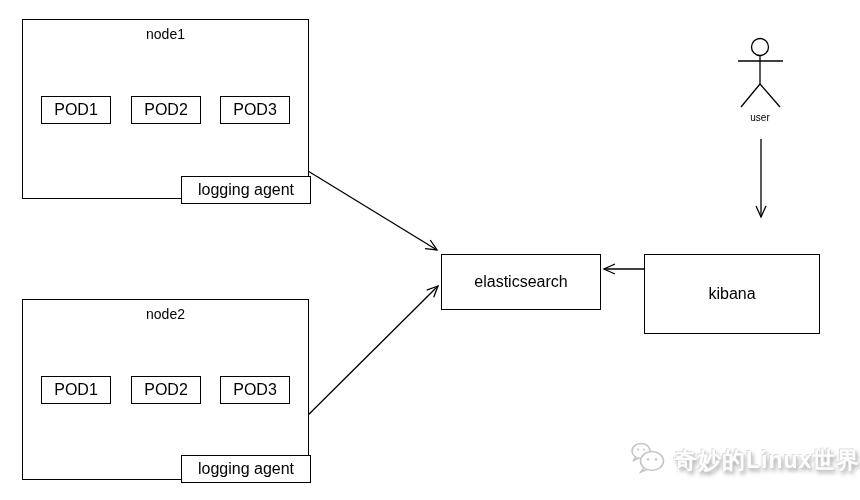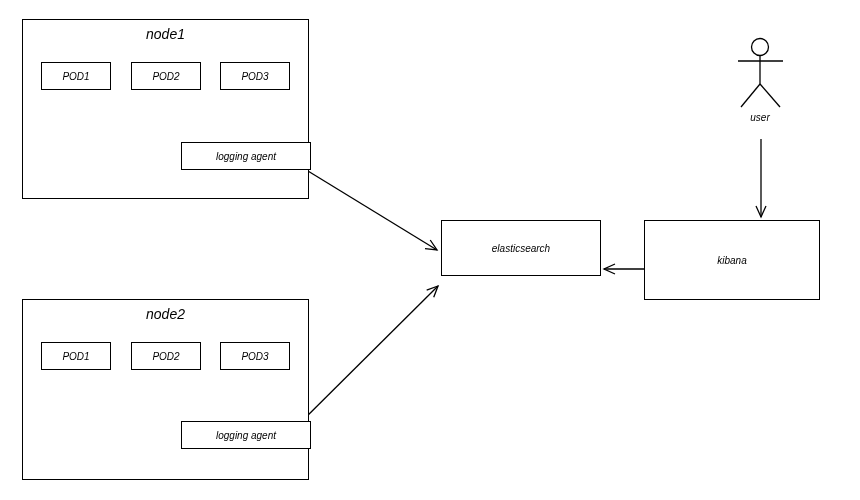--- a/index.html
+++ b/index.html
@@ -4,21 +4,20 @@
 <style>
   html, body { margin: 0; padding: 0; background: #ffffff; }
   .canvas {
     position: relative;
     width: 860px;
     height: 500px;
     background: #ffffff;
     font-family: "Liberation Sans", sans-serif;
     color: #000000;
     overflow: hidden;
-    font-style: italic;
   }
   svg.overlay {
     position: absolute;
     left: 0; top: 0;
     width: 860px; height: 500px;
     pointer-events: none;
   }
   .node-box {
     position: absolute;
     border: 1.5px solid #000;
@@ -33,21 +32,22 @@
     font-size: 14px;
   }
   .small-box {
     position: absolute;
     border: 1.4px solid #000;
     background: #ffffff;
     box-sizing: border-box;
     display: flex;
     align-items: center;
     justify-content: center;
-    font-size: 10px;
+    font-size: 16px;
+    margin-top: 34px;
   }
   #node1 { left: 22px; top: 19px; width: 287px; height: 180px; }
   #node2 { left: 22px; top: 299px; width: 287px; height: 181px; padding-left: 8px; }
   .pod { width: 70px; height: 28px; top: 42px; }
   .pod.p1 { left: 18px; }
   .pod.p2 { left: 108px; }
   .pod.p3 { left: 197px; }
   .agent { width: 130px; height: 28px; left: 158px; }
   #node1 .agent { top: 122px; }
   #node2 .agent { top: 121px; }
@@ -117,14 +117,31 @@
     <div class="small-box pod p3">POD3</div>
     <div class="small-box agent">logging agent</div>
   </div>
 
   <div class="small-box" id="elasticsearch">elasticsearch</div>
 
   <div class="small-box" id="kibana">kibana</div>
 
   <div class="actor-label">user</div>
 
+  <div class="watermark">
+    <svg class="wechat-icon-svg" width="40" height="40" viewBox="0 0 40 40" xmlns="http://www.w3.org/2000/svg">
+      <g stroke="#c6c6c6" stroke-width="1.6" fill="#ffffff">
+        <ellipse cx="13" cy="11" rx="9" ry="7.5"></ellipse>
+        <path d="M8,17 L5,21 L10,18" fill="#ffffff"></path>
+        <ellipse cx="24" cy="21" rx="11.5" ry="9.5"></ellipse>
+        <path d="M16,28 L13,32 L19,29.5" fill="#ffffff"></path>
+      </g>
+      <g fill="#c6c6c6" stroke="none">
+        <circle cx="10" cy="9.5" r="1.1"></circle>
+        <circle cx="16" cy="9.5" r="1.1"></circle>
+        <circle cx="20" cy="19.5" r="1.3"></circle>
+        <circle cx="28" cy="19.5" r="1.3"></circle>
+      </g>
+    </svg>
+    <span class="watermark-text">奇妙的Linux世界</span>
+  </div>
 
 </div>
 
 </body></html>

